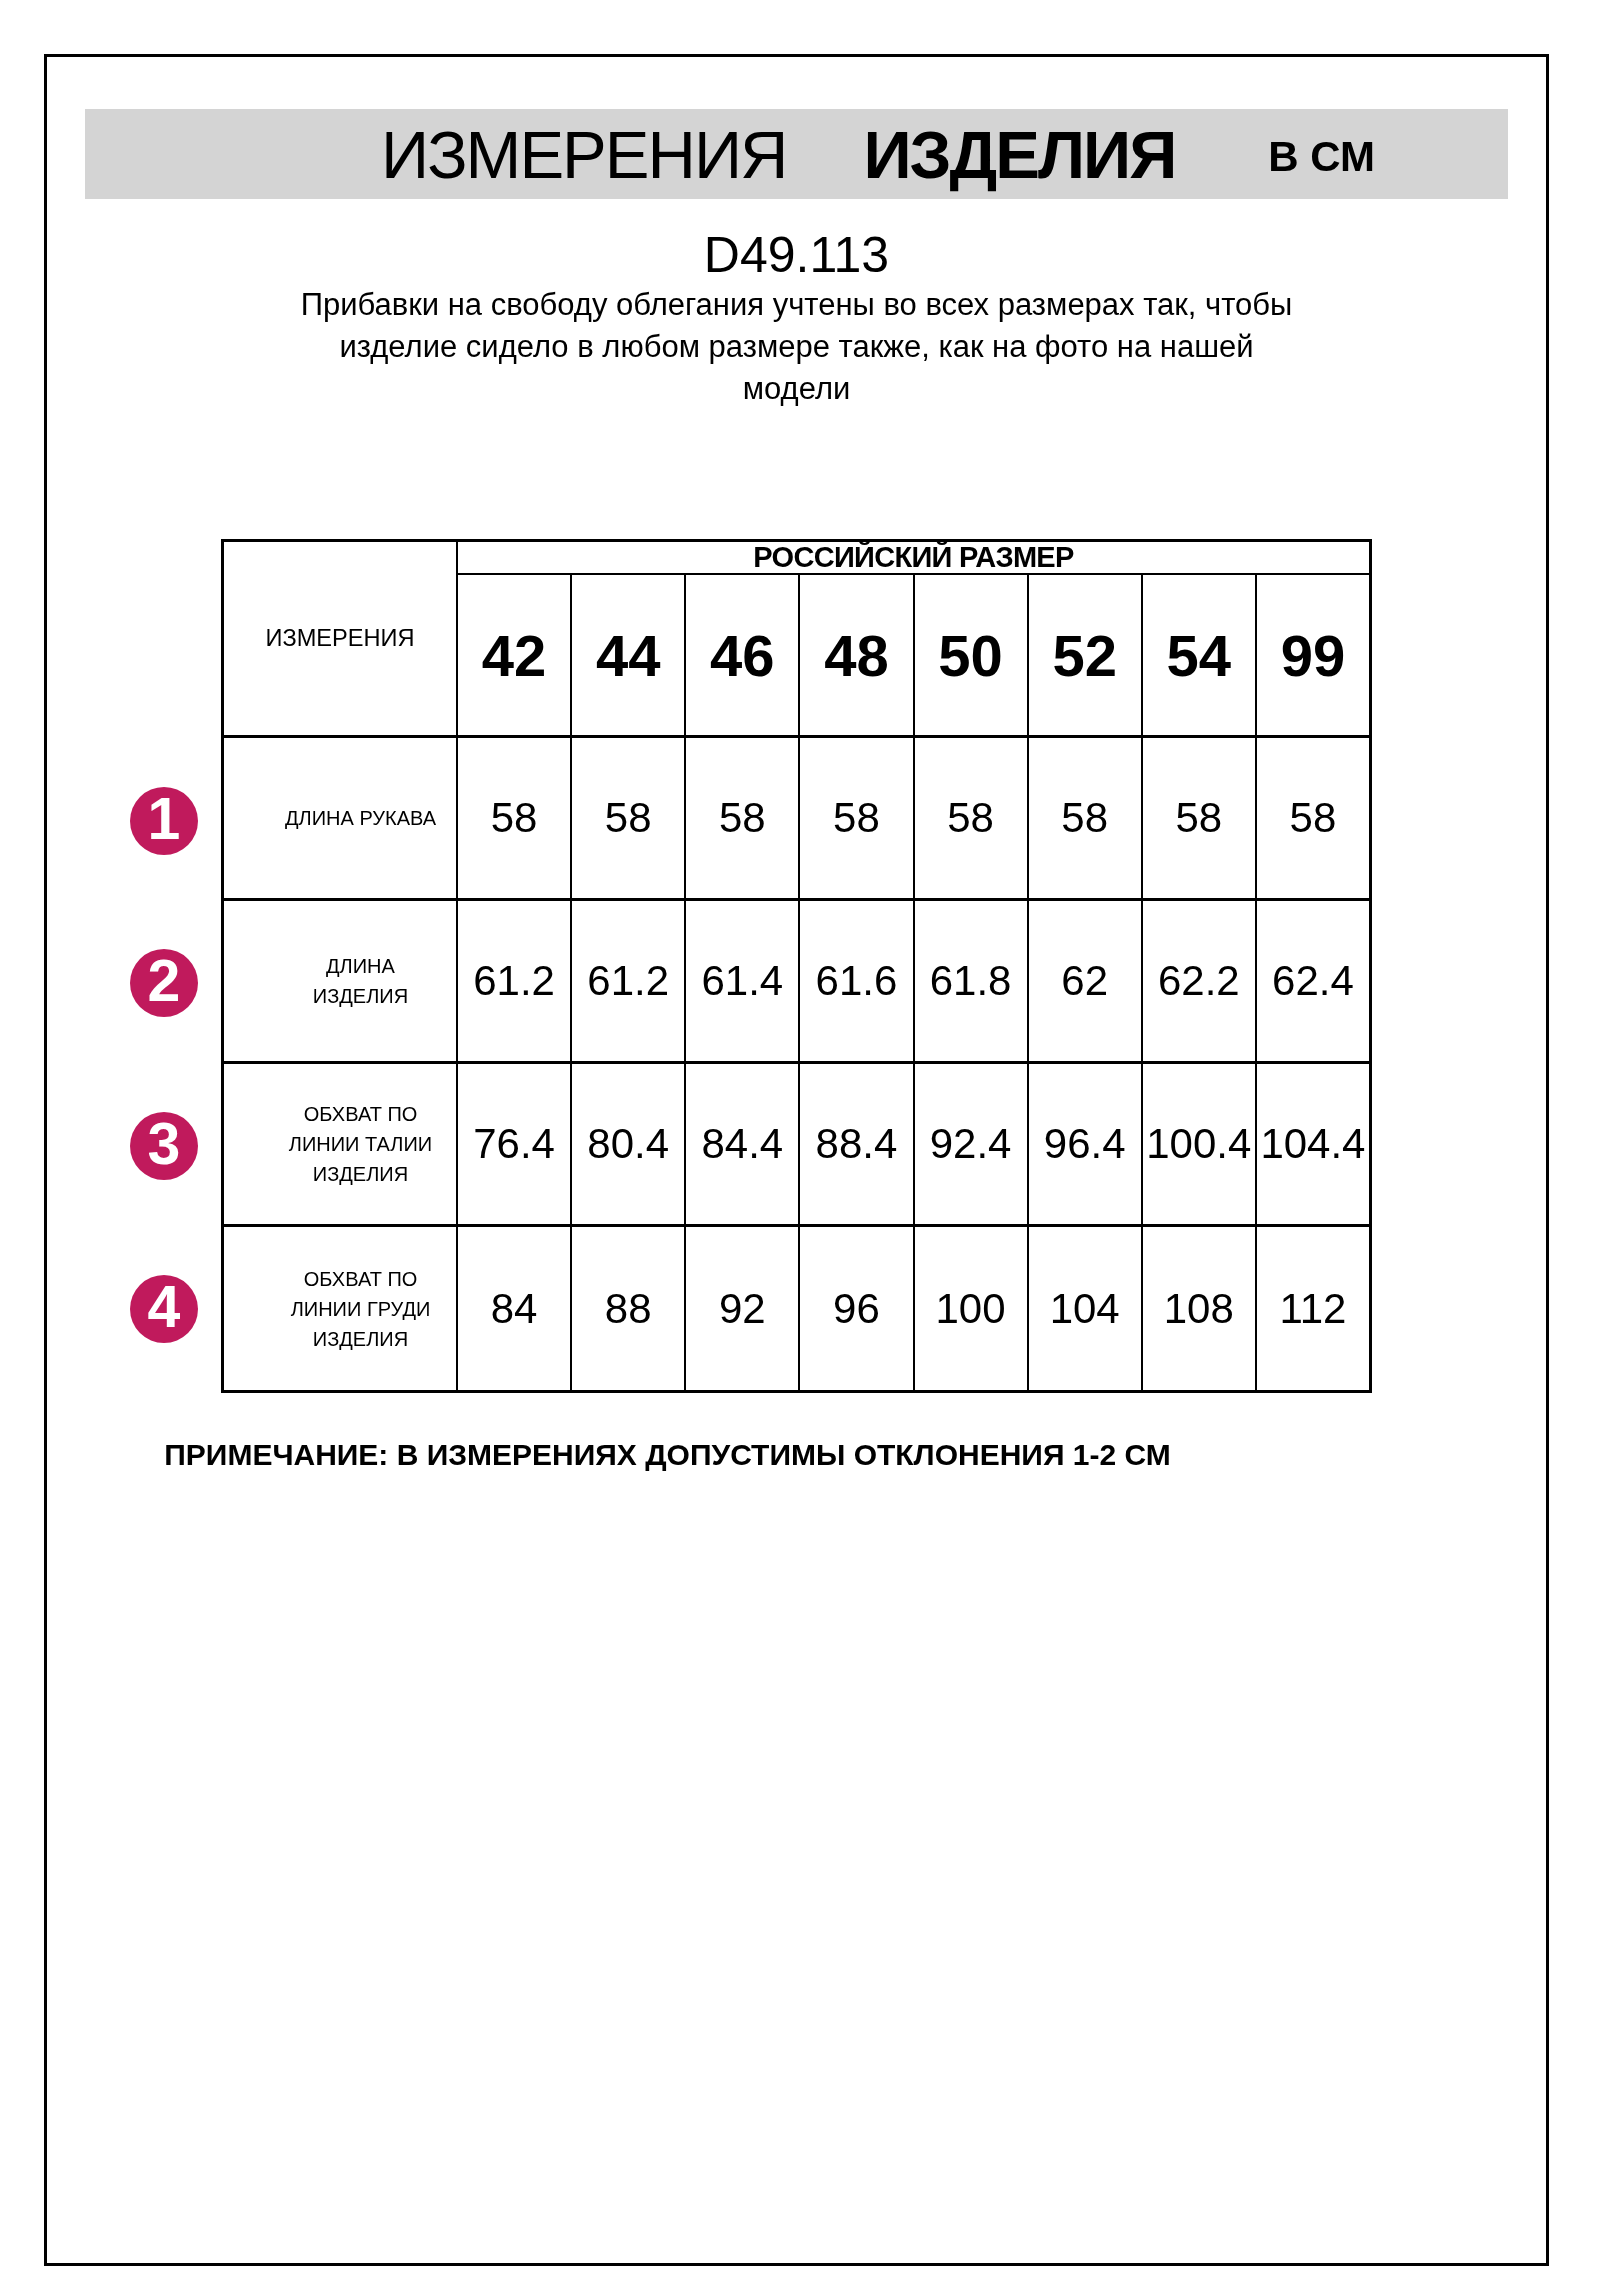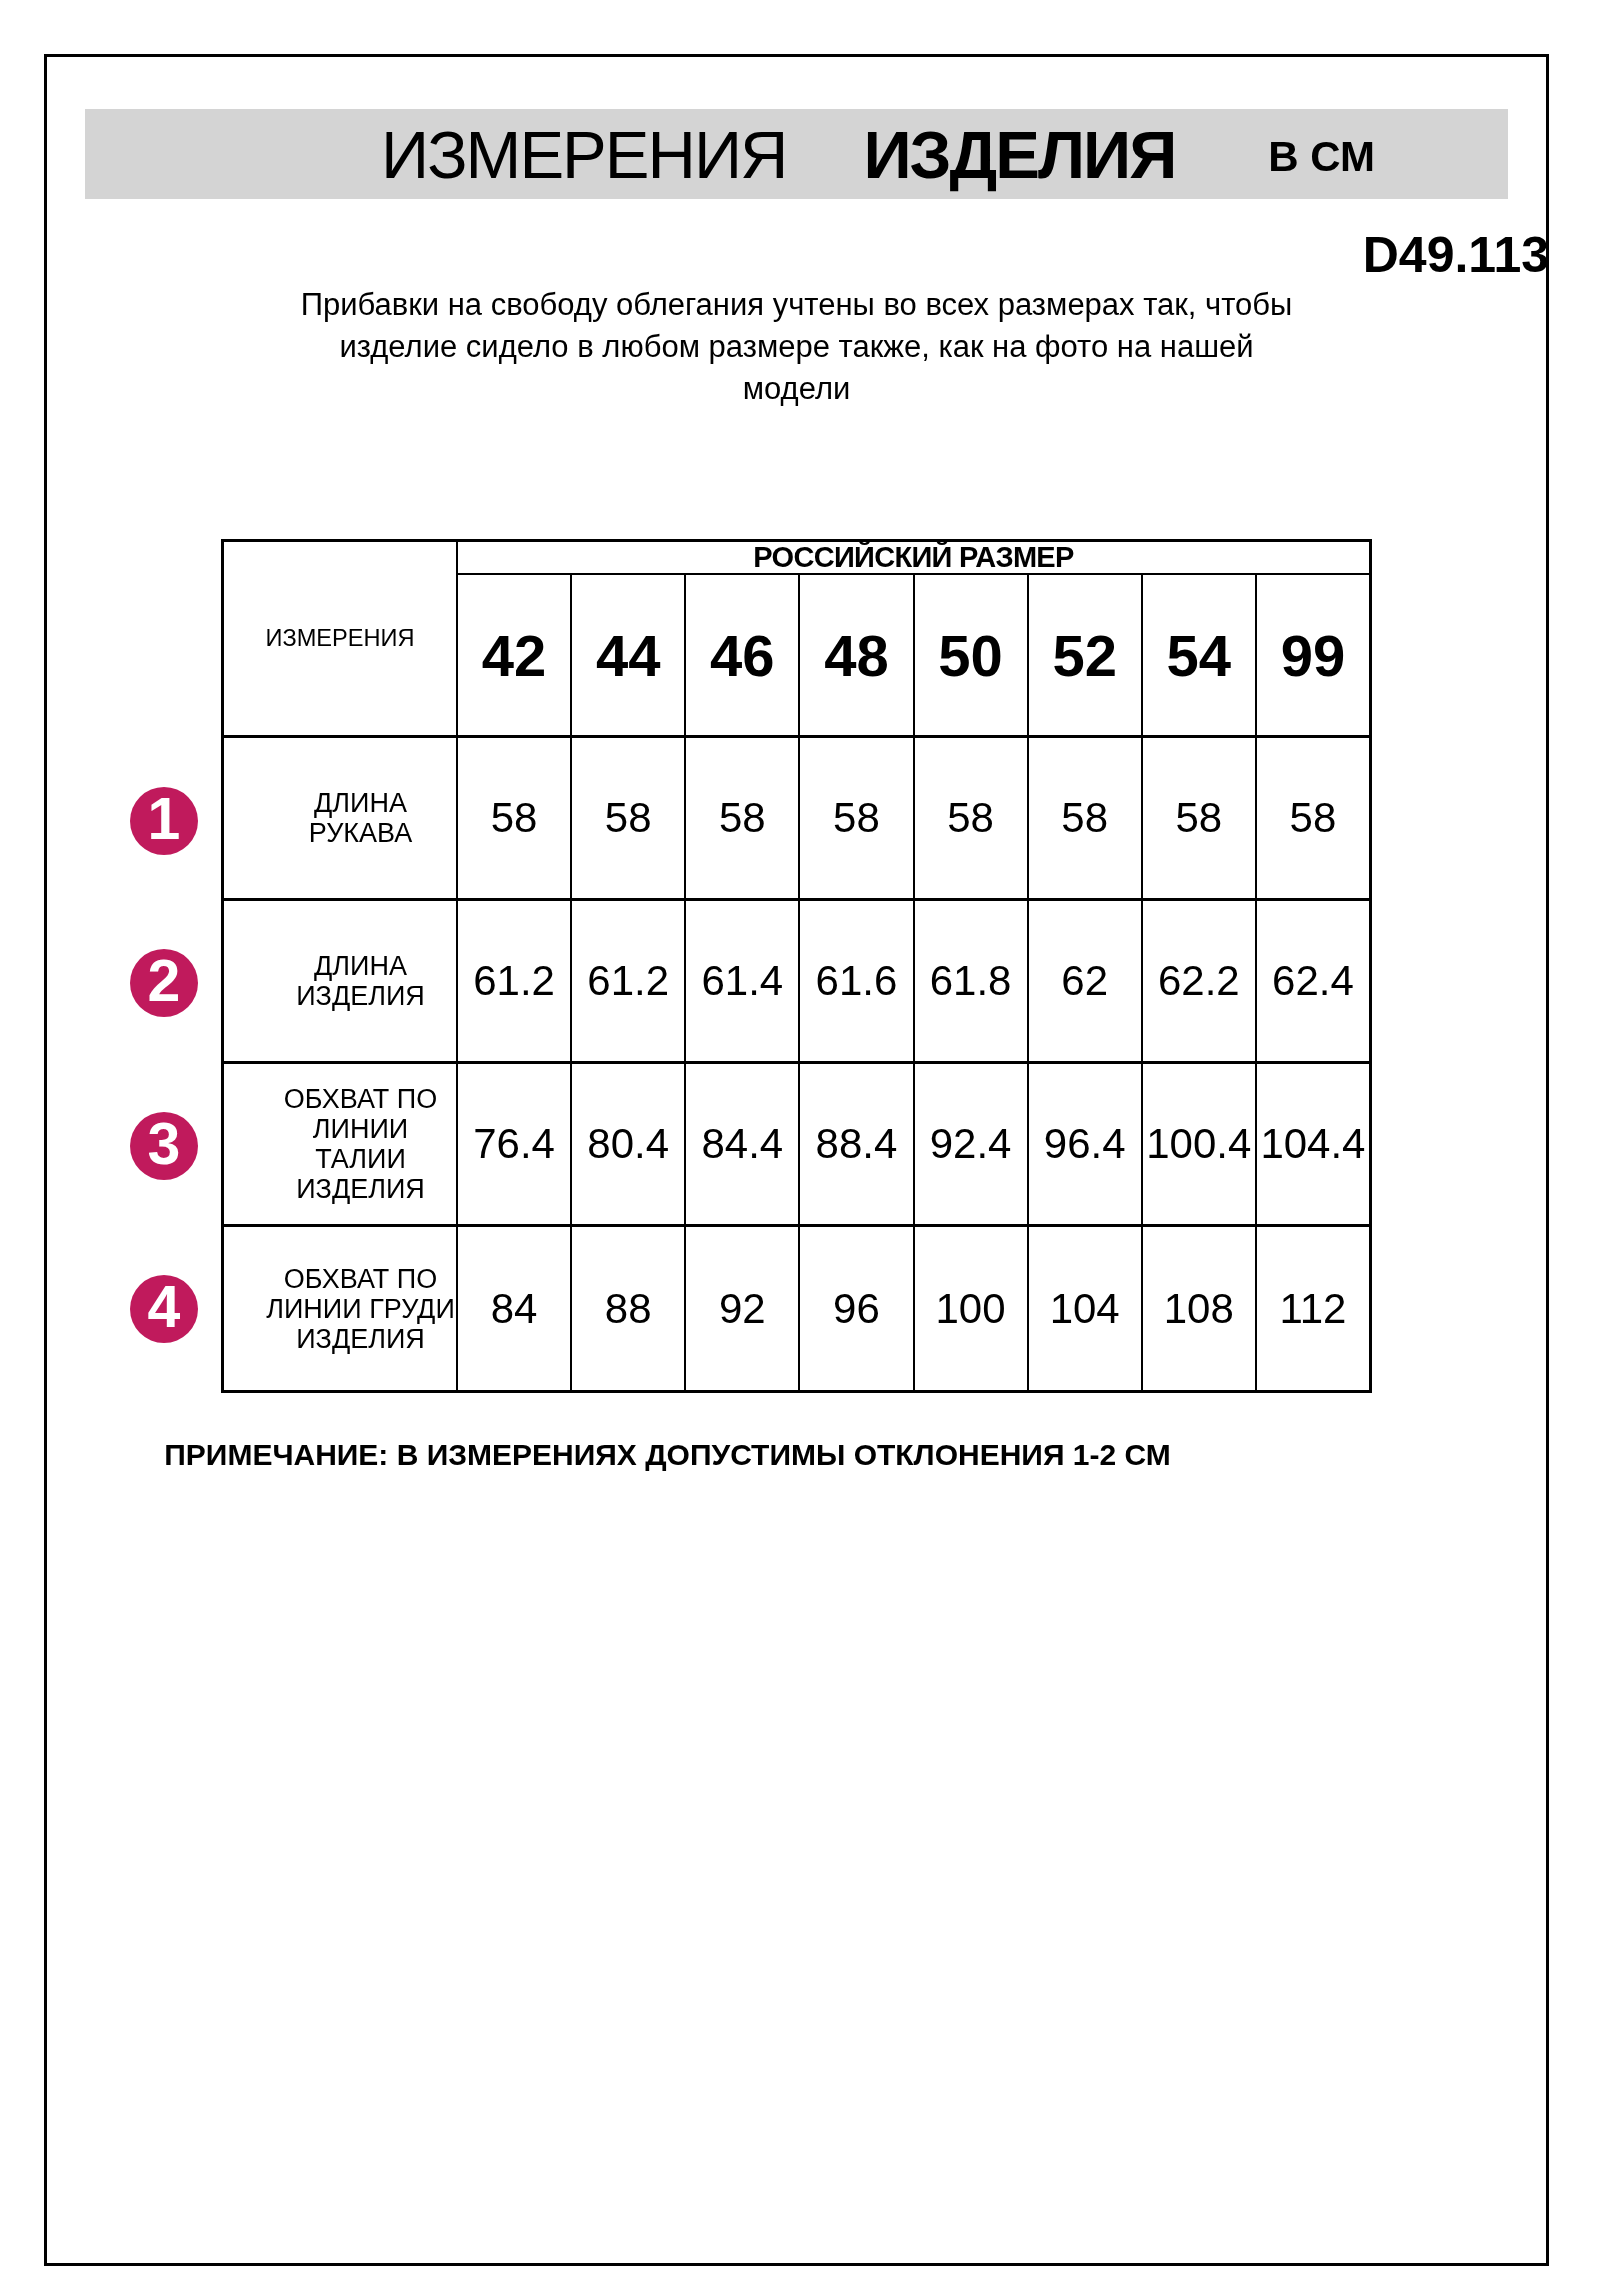--- a/index.html
+++ b/index.html
@@ -5,36 +5,36 @@
   html,body{margin:0;padding:0;background:#fff;}
   .page{position:relative;width:1623px;height:2295px;background:#ffffff;overflow:hidden;
         font-family:"Liberation Sans",sans-serif;color:#000;}
   .page-border{position:absolute;left:44px;top:54px;width:1505px;height:2212px;
         border:3.9px solid #000;box-sizing:border-box;}
   .header-bar{position:absolute;left:85px;top:109px;width:1423px;height:90px;
         display:flex;align-items:center;box-sizing:border-box;padding-left:296px;}
   .hdr-measure{font-size:67px;font-weight:400;letter-spacing:-2px;line-height:1;}
   .hdr-product{font-size:67px;font-weight:700;letter-spacing:-2px;line-height:1;margin-left:77px;}
   .hdr-units{font-size:42px;font-weight:700;line-height:1;margin-left:93px;padding-top:6.5px;text-align:center;}
-  .model-code{position:absolute;left:44px;top:228px;width:1505px;text-align:right;
-        font-size:50px;font-weight:700;line-height:55px;}
+  .model-code{position:absolute;left:44px;top:228px;width:1505px;text-align:center;
+        font-size:50px;font-weight:400;line-height:55px;}
   .intro{position:absolute;left:44px;top:284px;width:1505px;text-align:center;
         font-size:31px;line-height:42px;font-weight:400;}
   .tbl{position:absolute;left:221px;top:539px;width:1151px;height:854px;box-sizing:border-box;
         border:3.3px solid #000;display:grid;
         grid-template-columns:232px repeat(8,1fr);
         grid-template-rows:33px 163px repeat(4,1fr);}
   .cell{display:flex;align-items:center;justify-content:center;text-align:center;
         box-sizing:border-box;min-width:0;min-height:0;}
   .corner{grid-column:1;grid-row:1/3;border-bottom:3.9px solid #000;font-size:23.6px;}
   .ruhdr{grid-column:2/10;grid-row:1;border-left:2px solid #000;border-bottom:2.6px solid #000;
         font-size:29px;font-weight:700;letter-spacing:-0.7px;}
   .c-size{border-left:2px solid #000;border-bottom:3.9px solid #000;
         font-size:58px;font-weight:700;}
-  .c-label{border-bottom:3.9px solid #000;font-size:27px;line-height:30px;white-space:pre-line;padding-left:41px;}
+  .c-label{border-bottom:3.9px solid #000;font-size:20px;line-height:30px;white-space:pre-line;padding-left:41px;}
   .c-val{border-left:2px solid #000;border-bottom:3.9px solid #000;font-size:42px;}
   .last{border-bottom:none;}
   .badge{position:absolute;left:130px;width:68px;height:68px;border-radius:50%;
         color:#fff;font-size:59px;font-weight:700;display:flex;align-items:center;
         justify-content:center;line-height:1;padding-bottom:2.6px;box-sizing:border-box;}
   .note{position:absolute;left:44px;top:1436px;width:1247px;text-align:center;
         font-size:30px;font-weight:700;line-height:37px;}
 </style>
 </head>
 <body>

